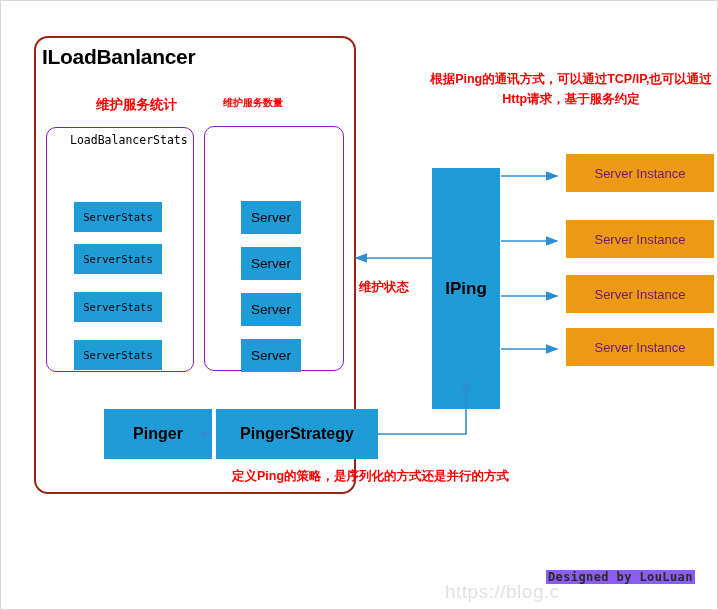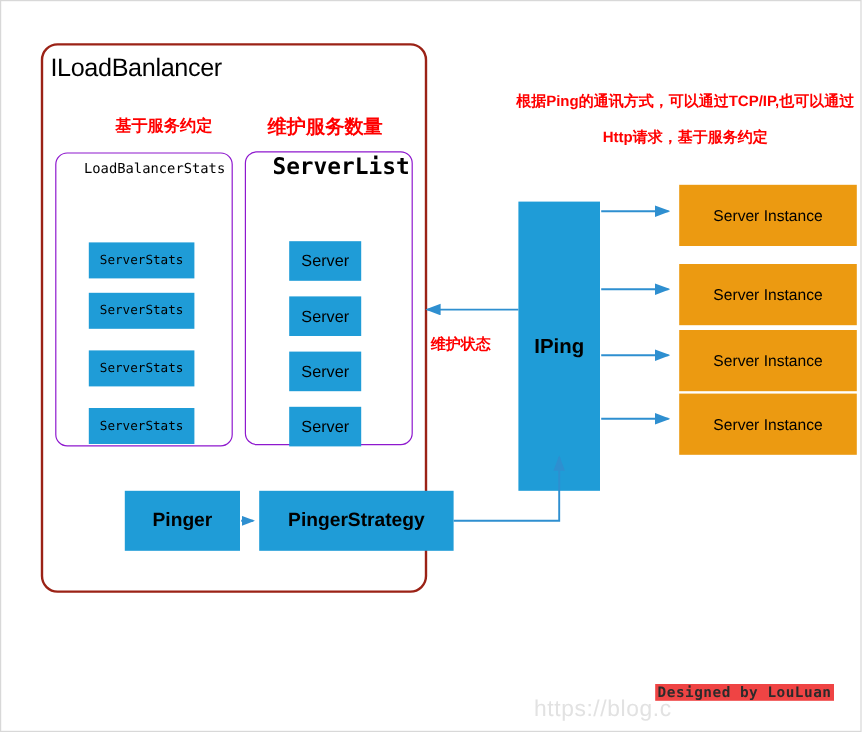--- a/index.html
+++ b/index.html
@@ -25,21 +25,21 @@
     width:322px;height:458px;
     border:2px solid #9B2216;
     border-radius:14px;
     box-sizing:border-box;
     background:transparent;
   }
   .outer-title{
     position:absolute;
     left:41px;top:44px;
     font-size:21px;
-    font-weight:normal;
+    font-weight:bold;
     color:#000;
     letter-spacing:-0.3px;
     white-space:nowrap;
   }
 
   
   .purple-box{
     position:absolute;
     border:1.6px solid #8E18CE;
     border-radius:10px;
@@ -60,25 +60,25 @@
   #serverlist-title{ left:210px; top:127px; font-size:19px; font-weight:bold; letter-spacing:0px;}
 
   
   .red-label{
     position:absolute;
     color:#FF0000;
     font-weight:bold;
     white-space:nowrap;
   }
   #lbl-stats{ left:95px; top:95px; font-size:13.5px; }
-  #lbl-count{ left:222px; top:95px; font-size:16px; }
+  #lbl-count{ left:222px; top:95px; font-size:10px; }
   #lbl-state{ left:358px; top:258px; font-size:12.5px;margin-top:20px; }
   #lbl-ping-note{
     left:425px; top:68px; width:290px;
-    font-size:12.5px; line-height:30px;
+    font-size:12.5px; line-height:20px;
     text-align:center; white-space:normal;
   }
   #lbl-strategy-note{ left:231px; top:467px; font-size:12.5px; }
 
   
   .blue-box{
     position:absolute;
     background:#1F9CD7;
     color:#000;
     display:flex;
@@ -97,53 +97,53 @@
     width:60px;height:33px;
     left:240px;
     font-size:13.5px;
     margin-top:34px;
   }
   #iping-box{
     left:431px;top:167px;width:68px;height:241px;
     font-size:17px;font-weight:bold;
   }
   #pinger-box{
-    left:103px;top:408px;width:96px;height:50px;
+    left:103px;top:408px;width:108px;height:50px;
     font-size:16px;font-weight:bold;
   }
   #pingerstrategy-box{
     left:215px;top:408px;width:162px;height:50px;
     font-size:16px;font-weight:bold;
   }
 
   
   .orange-box{
     position:absolute;
-    left:565px;width:148px;height:51px;
+    left:565px;width:148px;height:38px;
     background:#EC9A11;
-    color:#000000;
+    color:#701a75;
     display:flex;align-items:center;justify-content:center;
     font-size:13px;
     box-sizing:border-box;
   }
 
   
   #arrows{
     position:absolute;left:0;top:0;width:718px;height:610px;
     pointer-events:none;
   }
 
   
   #signature{
     position:absolute;
     left:545px;top:569px;
     font-family:"DejaVu Sans Mono","Liberation Mono",monospace;
     font-size:12px;font-weight:bold;
     color:#2B2B2B;
-    background:#ef4444;
+    background:#8b5cf6;
     padding:0 2px;
     white-space:nowrap;
     letter-spacing:0.4px;
   }
   #sig-url{
     position:absolute;
     left:512px;top:586px;
     font-family:"DejaVu Sans Mono","Liberation Mono",monospace;
     font-size:11px;font-weight:bold;
     color:#2B2B2B;
@@ -161,51 +161,51 @@
   }
 </style>
 </head>
 <body>
 
 <div id="canvas">
 
   <div class="outer-box"></div>
   <div class="outer-title">ILoadBanlancer</div>
 
-  <div class="red-label" id="lbl-stats">基于服务约定</div>
+  <div class="red-label" id="lbl-stats">维护服务统计</div>
   <div class="red-label" id="lbl-count">维护服务数量</div>
 
   <div class="purple-box" id="lbstats-box"></div>
   <div class="mono-title" id="lbstats-title">LoadBalancerStats</div>
 
   <div class="blue-box sstats" style="top:178px;">ServerStats</div>
   <div class="blue-box sstats" style="top:220px;">ServerStats</div>
   <div class="blue-box sstats" style="top:268px;">ServerStats</div>
   <div class="blue-box sstats" style="top:316px;">ServerStats</div>
 
   <div class="purple-box" id="serverlist-box"></div>
-  <div class="mono-title" id="serverlist-title">ServerList</div>
 
   <div class="blue-box srv" style="top:166px;">Server</div>
   <div class="blue-box srv" style="top:212px;">Server</div>
   <div class="blue-box srv" style="top:258px;">Server</div>
   <div class="blue-box srv" style="top:304px;">Server</div>
 
   <div class="blue-box" id="iping-box">IPing</div>
   <div class="red-label" id="lbl-state">维护状态</div>
 
   <div class="red-label" id="lbl-ping-note">根据Ping的通讯方式，可以通过TCP/IP,也可以通过Http请求，基于服务约定</div>
 
   <div class="orange-box" style="top:153px;">Server Instance</div>
   <div class="orange-box" style="top:219px;">Server Instance</div>
   <div class="orange-box" style="top:274px;">Server Instance</div>
   <div class="orange-box" style="top:327px;">Server Instance</div>
 
   <div class="blue-box" id="pinger-box">Pinger</div>
   <div class="blue-box" id="pingerstrategy-box">PingerStrategy</div>
+  <div class="red-label" id="lbl-strategy-note">定义Ping的策略，是序列化的方式还是并行的方式</div>
 
   <svg id="arrows" viewBox="0 0 718 610">
     <defs>
       <marker id="ah" markerWidth="8" markerHeight="8" refX="7" refY="3" orient="auto" markerUnits="strokeWidth">
         <path d="M0,0 L8,3 L0,6 Z" fill="#2E8FD0"></path>
       </marker>
       <marker id="ahs" markerWidth="7" markerHeight="7" refX="6" refY="2.6" orient="auto" markerUnits="strokeWidth">
         <path d="M0,0 L7,2.6 L0,5.2 Z" fill="#2E8FD0"></path>
       </marker>
     </defs>

